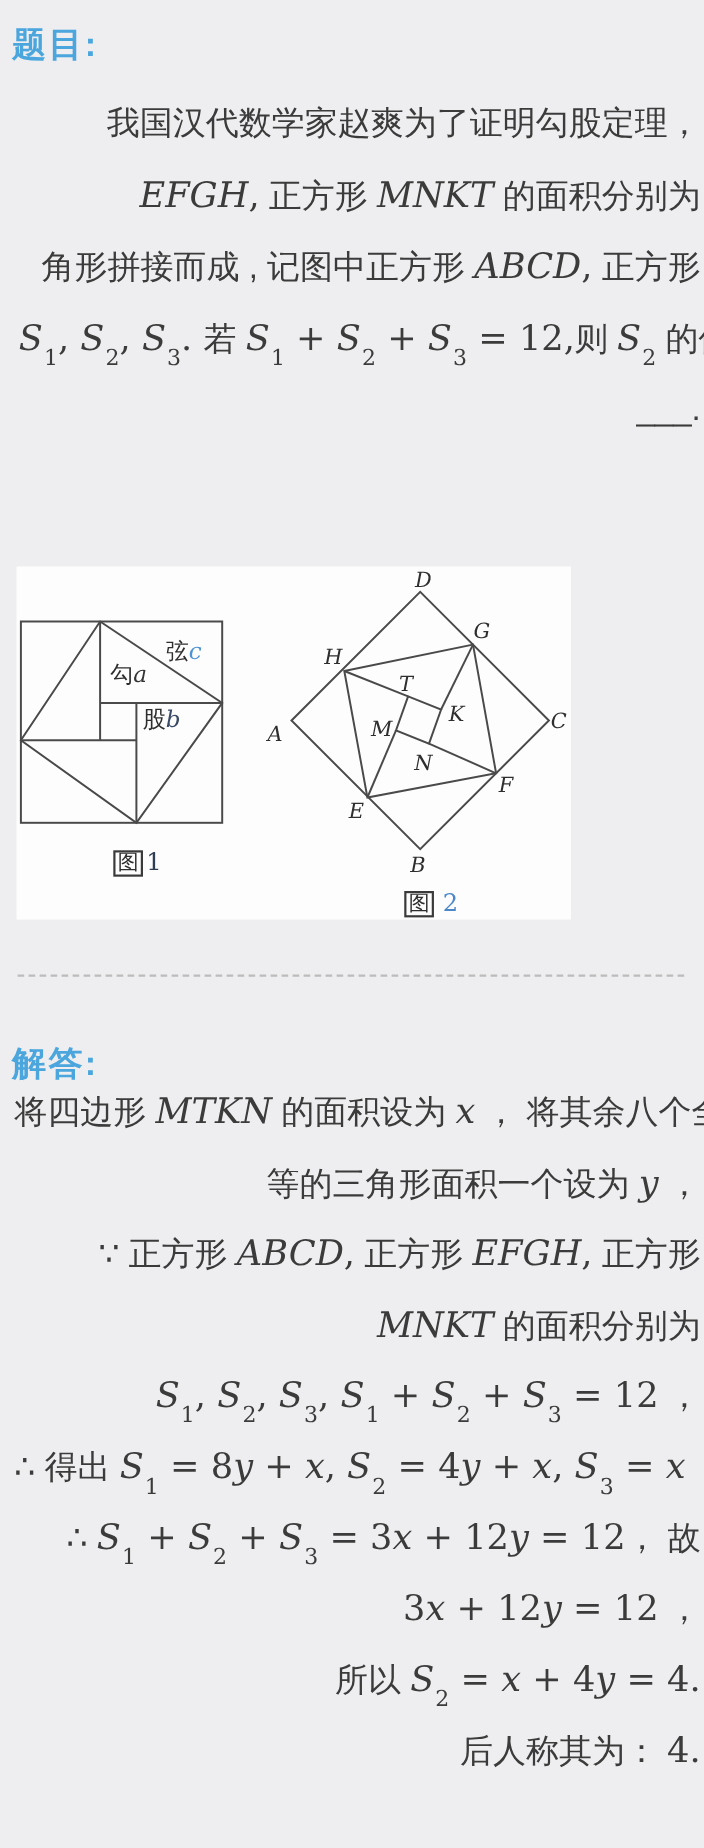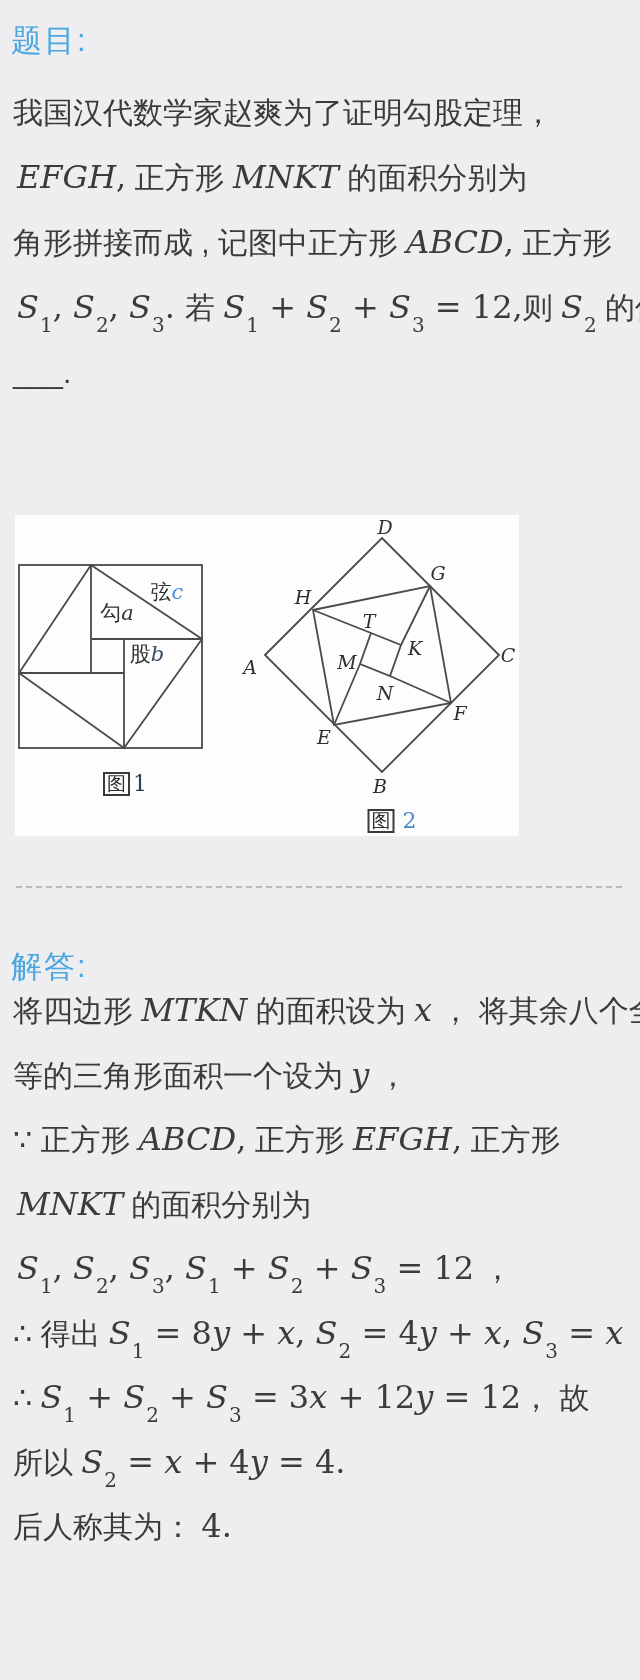--- a/index.html
+++ b/index.html
@@ -3,28 +3,28 @@
 <meta charset="utf-8">
 <style>
   html,body{margin:0;padding:0;}
   body{
     width:640px;height:1680px;position:relative;overflow:hidden;
     background:#eeeef0;color:#3b3b3b;
     font-family:"Liberation Sans","DejaVu Sans",sans-serif;
   }
   .section-label{
     position:absolute;left:11px;font-size:31px;letter-spacing:2px;
-    color:var(--accent,#4ba6de);font-weight:400;
+    color:var(--accent,#4ba6de);font-weight:700;
   }
   #problem-label{top:20px;}
   #solution-label{top:946px;}
   .lines{position:absolute;left:13px;width:624px;}
   #problem-lines{top:80px;}
   #solution-lines{top:978px;}
-  .tline{height:65px;line-height:65px;font-size:30px;white-space:nowrap;}
+  .tline{height:65px;line-height:65px;font-size:30px;white-space:nowrap;text-align:right;}
   #solution-lines .tline{height:64.5px;line-height:64.5px;}
   .mi{font-family:"DejaVu Serif","Liberation Serif",serif;font-style:italic;font-size:32px;}
   .mn{font-family:"DejaVu Serif","Liberation Serif",serif;font-size:32px;}
   sub.msub{
     font-family:"DejaVu Serif","Liberation Serif",serif;font-size:20px;font-style:normal;
     position:relative;top:7px;line-height:0;margin-left:1px;
   }
   #figure-panel{
     position:absolute;left:15px;top:515px;width:504px;height:321px;
     background:#fdfdfd;
@@ -115,15 +115,16 @@
 <div class="section-label" id="solution-label">解答:</div>
 
 <div class="lines" id="solution-lines">
     <div class="tline"><span>将四边形 </span><span class="mi">MTKN</span><span> 的面积设为 </span><span class="mi">x</span><span> ， 将其余八个全</span></div>
     <div class="tline"><span>等的三角形面积一个设为 </span><span class="mi">y</span><span> ，</span></div>
     <div class="tline"><span>∵ 正方形 </span><span class="mi">ABCD</span><span class="mn">,</span><span> 正方形 </span><span class="mi">EFGH</span><span class="mn">,</span><span> 正方形</span></div>
     <div class="tline" style="padding-left: 4px;"><span class="mi">MNKT</span><span> 的面积分别为</span></div>
     <div class="tline" style="padding-left: 4px;"><span class="mi">S</span><sub class="msub">1</sub><span class="mn">, </span><span class="mi">S</span><sub class="msub">2</sub><span class="mn">, </span><span class="mi">S</span><sub class="msub">3</sub><span class="mn">, </span><span class="mi">S</span><sub class="msub">1</sub><span class="mn"> + </span><span class="mi">S</span><sub class="msub">2</sub><span class="mn"> + </span><span class="mi">S</span><sub class="msub">3</sub><span class="mn"> = 12</span><span> ，</span></div>
     <div class="tline"><span>∴ 得出 </span><span class="mi">S</span><sub class="msub">1</sub><span class="mn"> = 8</span><span class="mi">y</span><span class="mn"> + </span><span class="mi">x</span><span class="mn">, </span><span class="mi">S</span><sub class="msub">2</sub><span class="mn"> = 4</span><span class="mi">y</span><span class="mn"> + </span><span class="mi">x</span><span class="mn">, </span><span class="mi">S</span><sub class="msub">3</sub><span class="mn"> = </span><span class="mi">x</span><span> ，</span></div>
     <div class="tline"><span>∴ </span><span class="mi">S</span><sub class="msub">1</sub><span class="mn"> + </span><span class="mi">S</span><sub class="msub">2</sub><span class="mn"> + </span><span class="mi">S</span><sub class="msub">3</sub><span class="mn"> = 3</span><span class="mi">x</span><span class="mn"> + 12</span><span class="mi">y</span><span class="mn"> = 12</span><span>， 故</span></div>
+    <div class="tline" style="padding-left: 6px;"><span class="mn">3</span><span class="mi">x</span><span class="mn"> + 12</span><span class="mi">y</span><span class="mn"> = 12</span><span> ，</span></div>
     <div class="tline"><span>所以 </span><span class="mi">S</span><sub class="msub">2</sub><span class="mn"> = </span><span class="mi">x</span><span class="mn"> + 4</span><span class="mi">y</span><span class="mn"> = 4.</span></div>
     <div class="tline"><span>后人称其为： </span><span class="mn">4.</span></div>
   </div>
 
 </body></html>

